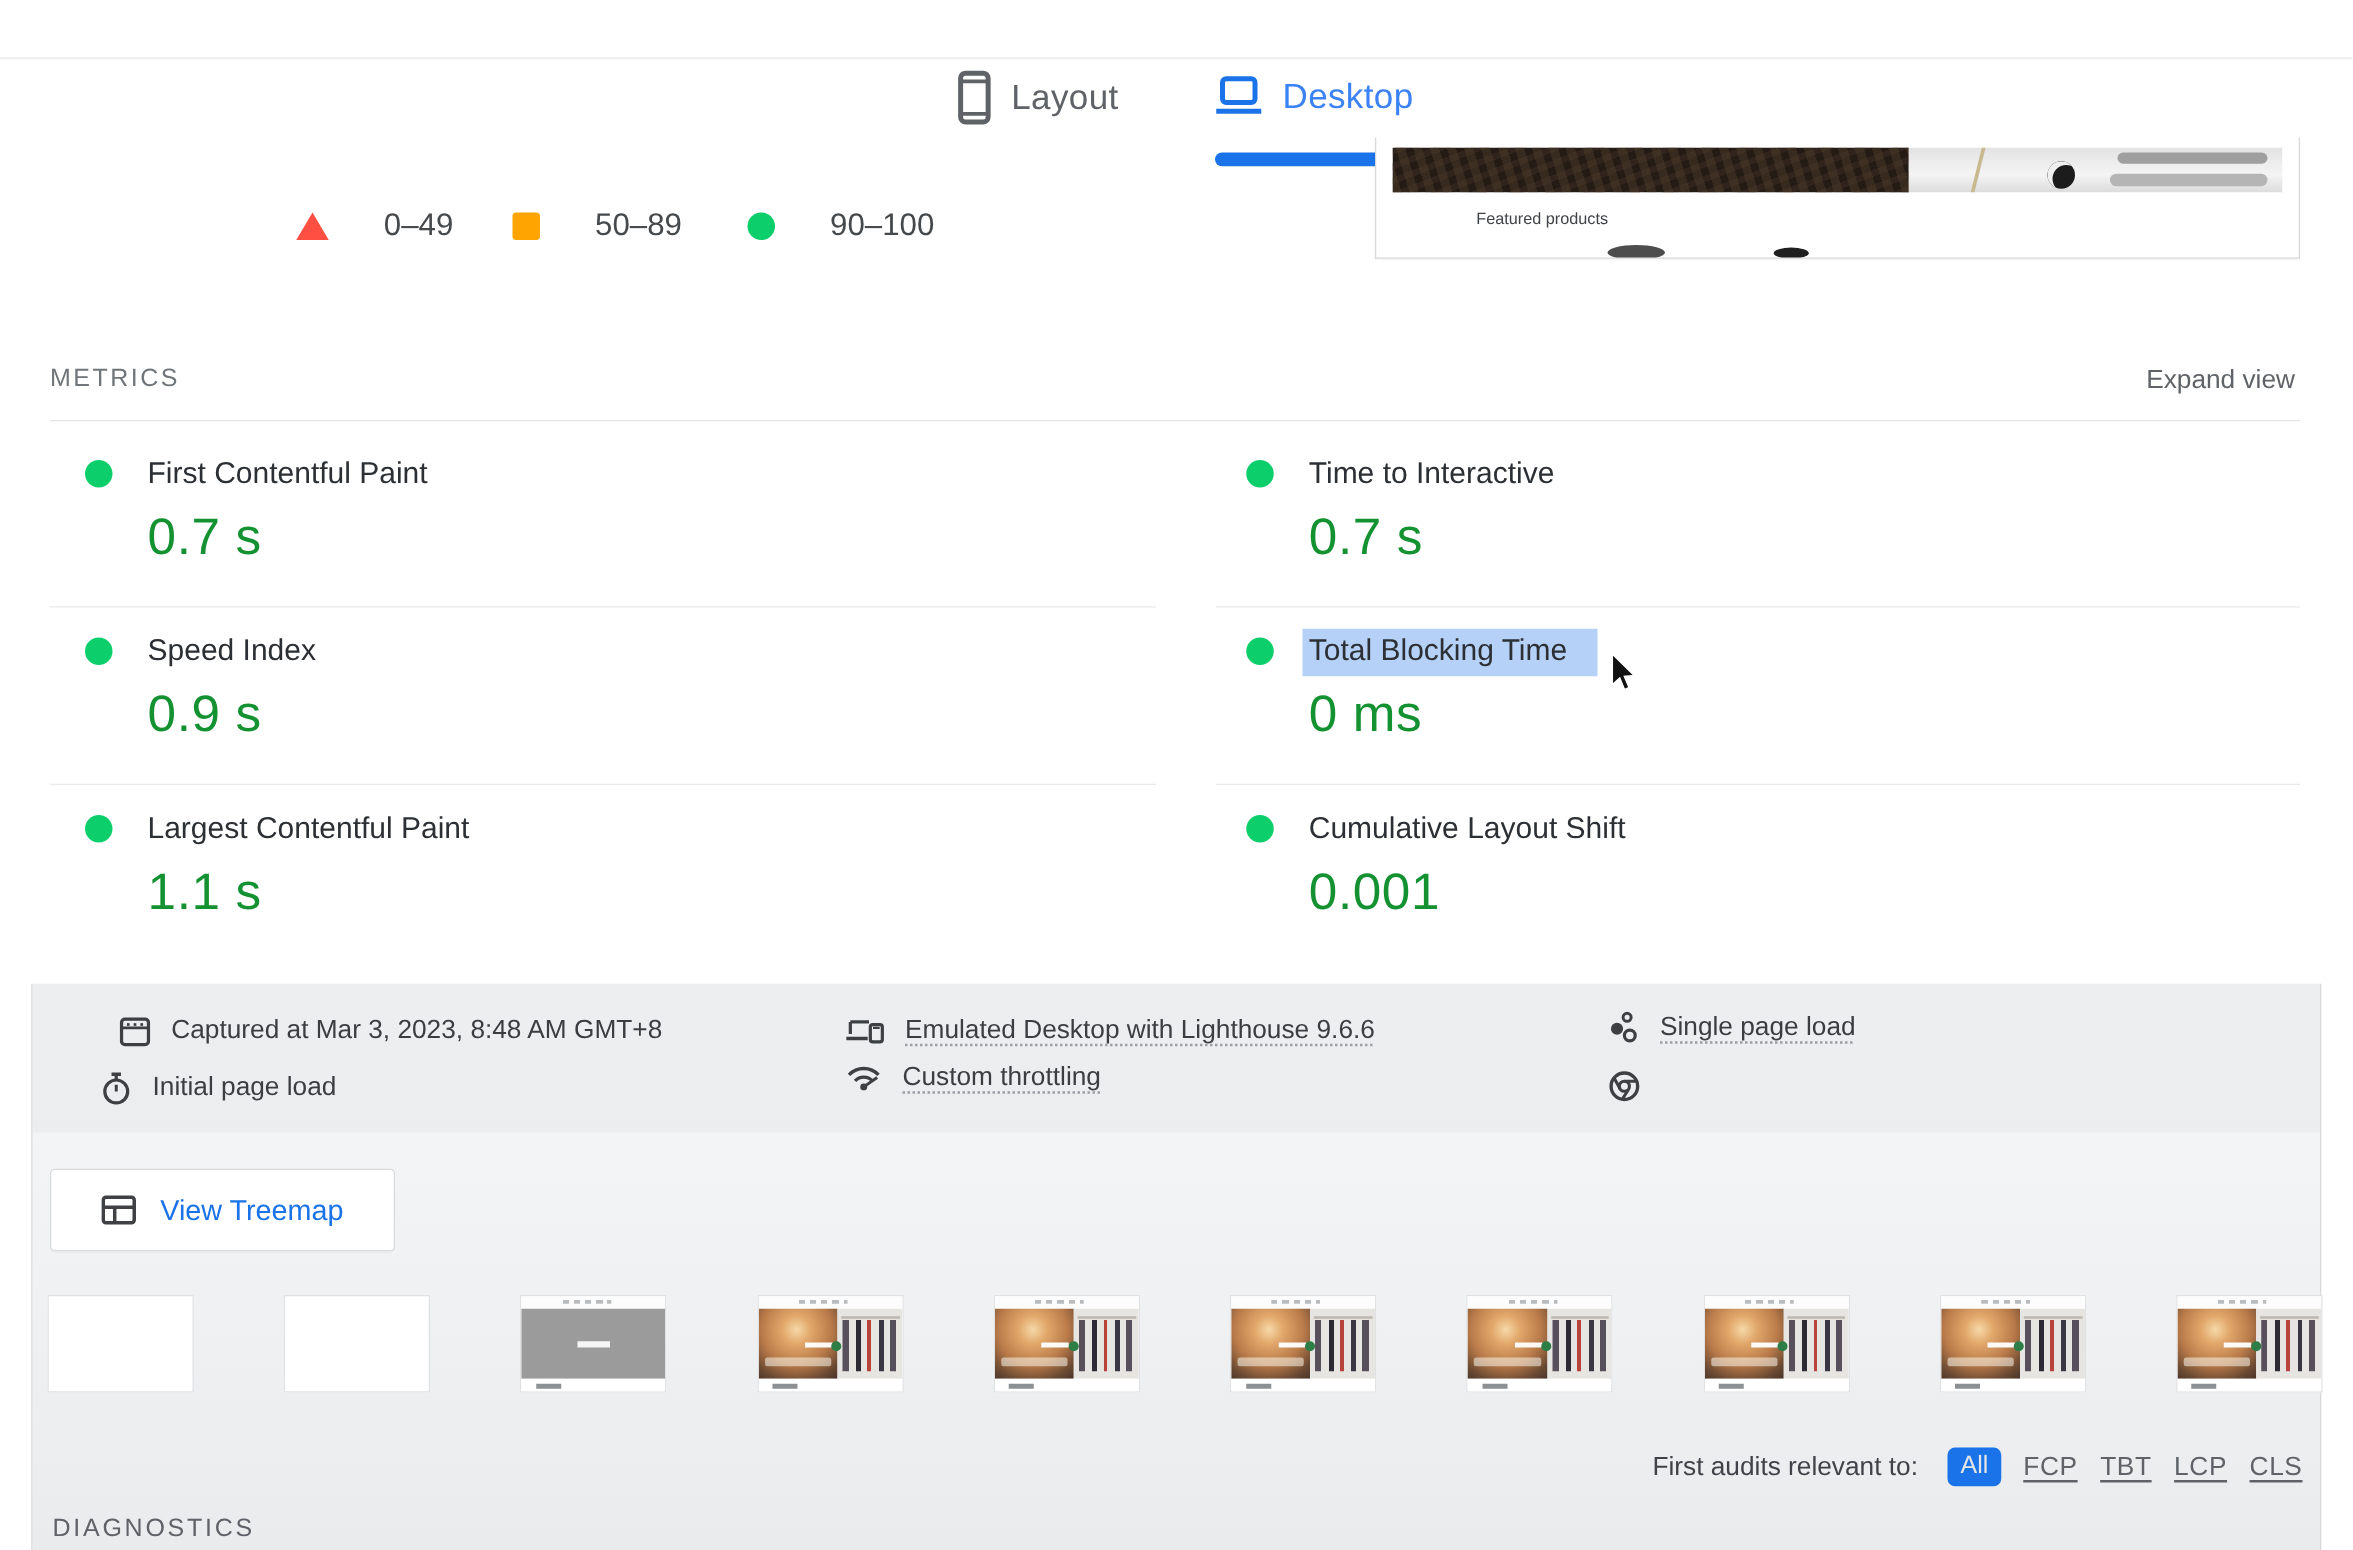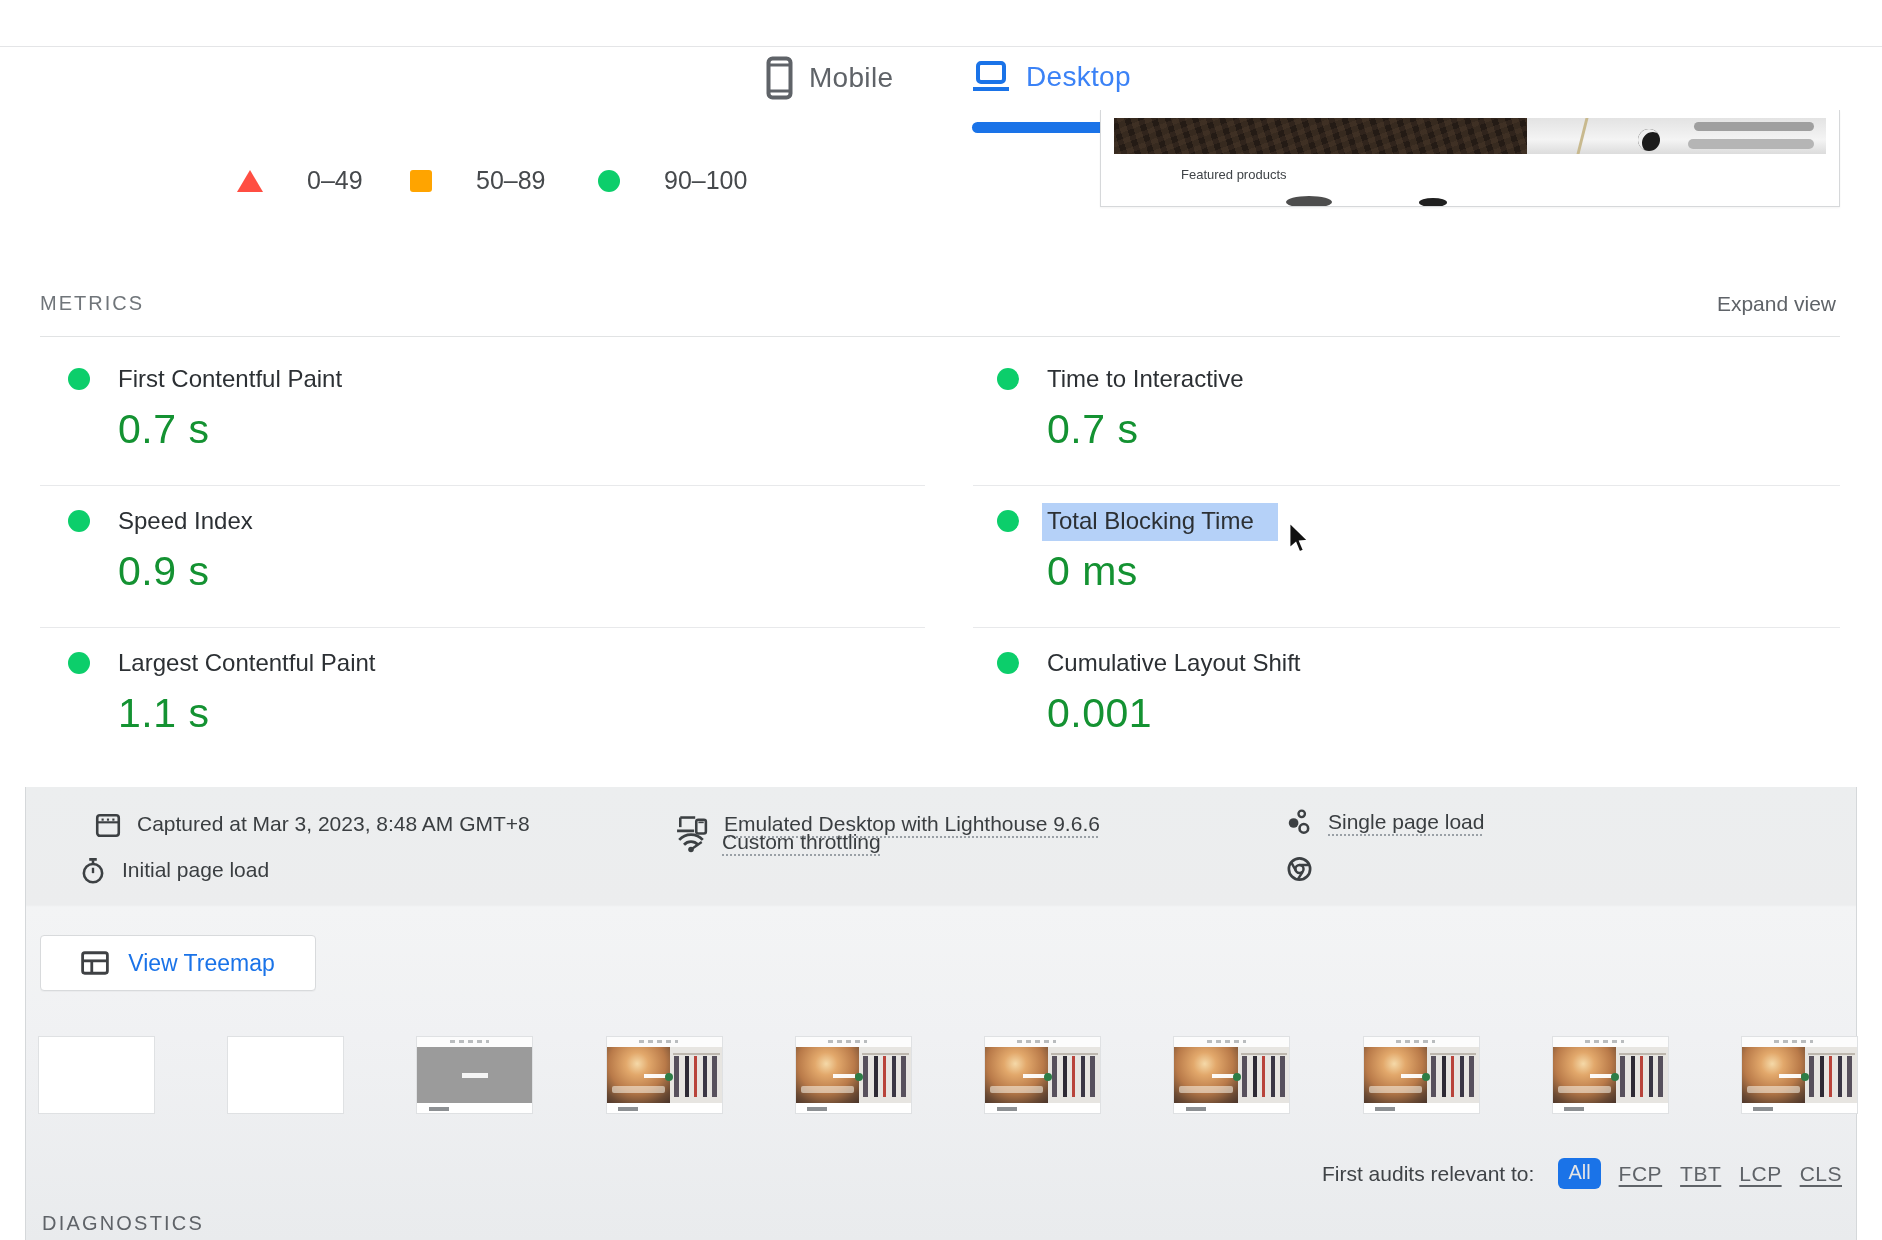--- a/index.html
+++ b/index.html
@@ -79,21 +79,21 @@
   }
 
   
   .rt-item { display:flex; align-items:flex-start; gap:16px; }
   .rt-text { font-size:21px; color:#3a3e41; line-height:27px; white-space:nowrap; }
   .rt-link { text-decoration:underline dotted 1.5px; text-underline-offset:5px; text-decoration-color:#9aa0a6; cursor:pointer; }
   .rt-icon { flex:none; margin-top:1px; }
 
   
   .treemap-btn {
-    left:40px; top:935px; width:276px; height:56px; background:#fff;
+    left:40px; top:935px; width:276px; height:66px; background:#fff;
     border:1px solid #d8dadc; border-radius:4px; display:flex; align-items:center;
     justify-content:center; gap:19px; cursor:pointer; box-shadow:0 1px 1px rgba(0,0,0,.03);
   }
   .treemap-label { font-size:23px; font-weight:500; color:#1a73e8; }
 
   
   .filmstrip { left:38px; top:1036px; width:1820px; height:80px; display:flex; justify-content:space-between; }
   .frame { width:117px; height:78px; background:#fff; border:1px solid #dfe1e3; overflow:hidden; position:relative; }
   .fr-head { height:10px; background:#fcfcfc; position:relative; }
   .fr-head::after { content:""; position:absolute; left:28%; top:3px; width:34%; height:3px;
@@ -129,21 +129,21 @@
 <div class="abs top-hairline"></div>
 
 <div class="abs tab tab-mobile" style="left:766px; top:56px;">
   <span>
     <svg width="27" height="44" viewBox="0 0 27 44">
       <rect x="2.5" y="2.5" width="22" height="39" rx="4" fill="none" stroke="#5f6368" stroke-width="4"></rect>
       <line x1="3" y1="9" x2="24" y2="9" stroke="#5f6368" stroke-width="3"></line>
       <line x1="3" y1="35" x2="24" y2="35" stroke="#5f6368" stroke-width="3"></line>
     </svg>
   </span>
-  <span class="tab-label">Mobile</span>
+  <span class="tab-label">Layout</span>
 </div>
 
 <div class="abs tab tab-desktop" style="left:972px; top:60px;">
   <span>
     <svg width="38" height="34" viewBox="0 0 38 34">
       <rect x="6" y="3" width="26" height="19" rx="3" fill="none" stroke="#1a73e8" stroke-width="4"></rect>
       <line x1="1" y1="29" x2="37" y2="29" stroke="#1a73e8" stroke-width="4"></line>
     </svg>
   </span>
   <span class="tab-label">Desktop</span>
@@ -275,21 +275,21 @@
       <path d="M4 6 L4 15" stroke="#3c4043" stroke-width="2.4" fill="none"></path>
       <path d="M4 6 L18 6" stroke="#3c4043" stroke-width="2.4" fill="none"></path>
       <line x1="1" y1="18.5" x2="17" y2="18.5" stroke="#3c4043" stroke-width="2.6"></line>
       <rect x="19" y="8" width="9" height="13" rx="1.8" fill="none" stroke="#3c4043" stroke-width="2.4"></rect>
       <line x1="21" y1="10.5" x2="26" y2="10.5" stroke="#3c4043" stroke-width="1.6"></line>
     </svg>
   </span>
   <span class="rt-text rt-link">Emulated Desktop with Lighthouse 9.6.6</span>
 </div>
 
-<div class="abs rt-item" style="left:676px; top:828px;">
+<div class="abs rt-item" style="left:676px; top:848px;">
   <span class="rt-icon">
     <svg width="30" height="26" viewBox="0 0 28 24">
       <path d="M3 10 a15 15 0 0 1 22 0" fill="none" stroke="#3c4043" stroke-width="2.6"></path>
       <path d="M7.5 14.5 a9 9 0 0 1 13 0" fill="none" stroke="#3c4043" stroke-width="2.6"></path>
       <circle cx="14" cy="19" r="2.6" fill="#3c4043"></circle>
       <path d="M14 19 L24 12" stroke="#3c4043" stroke-width="2.2"></path>
     </svg>
   </span>
   <span class="rt-text rt-link">Custom throttling</span>
 </div>

